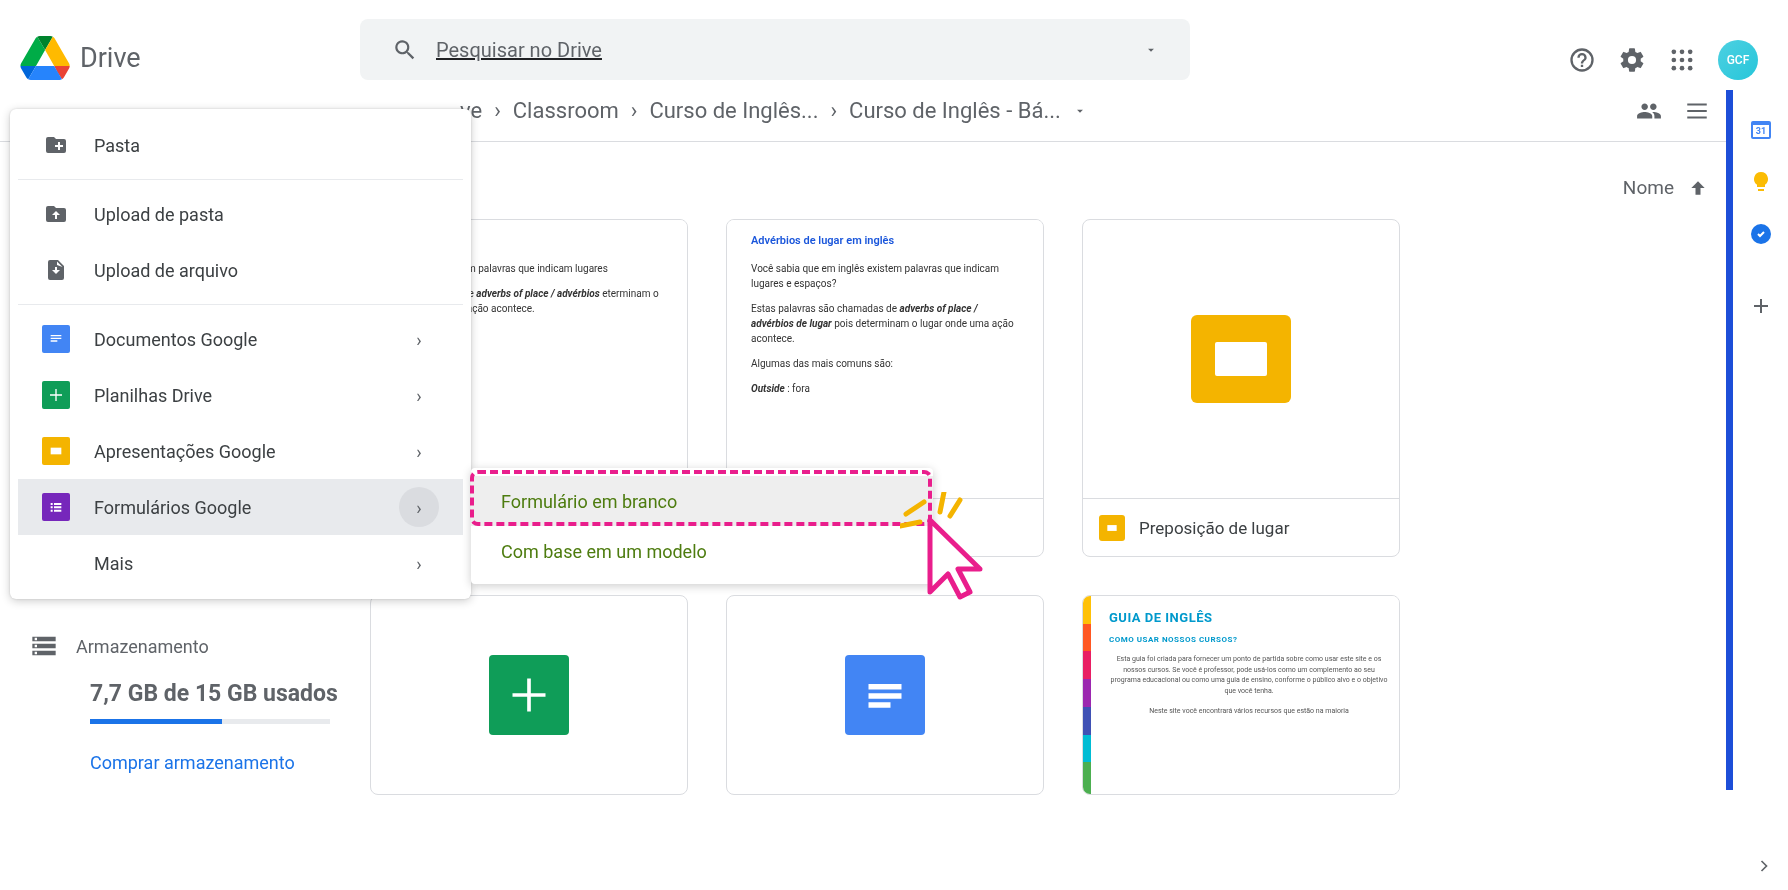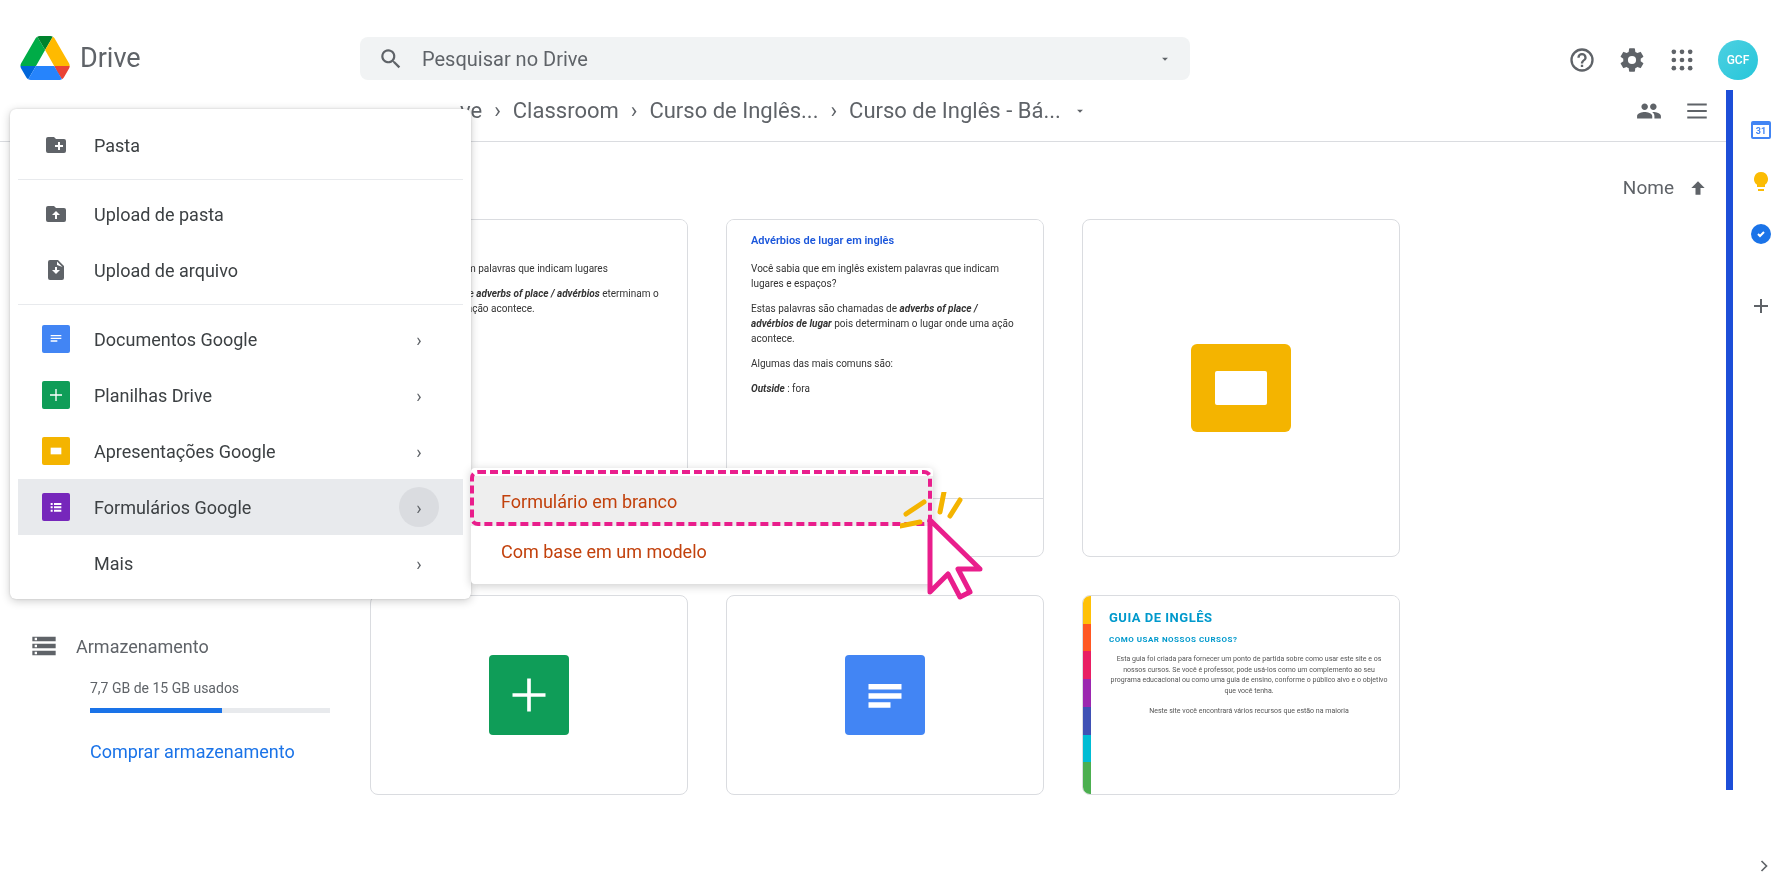--- a/index.html
+++ b/index.html
@@ -3,21 +3,21 @@
 <meta charset="utf-8">
 <style>
 * { box-sizing: border-box; margin: 0; padding: 0; font-family: 'Google Sans', Roboto, Arial, sans-serif; }
 body { background: #fff; color: #202124; overflow: hidden; width: 1788px; height: 890px; position: relative; }
 
 
 .header { height: 80px; display: flex; align-items: flex-end; padding: 0 20px; }
 .logo-area { display: flex; align-items: center; gap: 10px; width: 340px; }
 .drive-logo { width: 50px; height: 44px; }
 .drive-title { font-size: 27px; color: #5f6368; font-weight: 400; }
-.search-bar { display: flex; align-items: center; background: #f1f3f4; border-radius: 8px; height: 43px; flex: 1; max-width: 830px; padding: 0 18px; }
+.search-bar { display: flex; align-items: center; background: #f1f3f4; border-radius: 8px; height: 61px; flex: 1; max-width: 830px; padding: 0 32px; text-decoration: underline; }
 .search-bar svg { fill: #5f6368; }
 .search-input { border: none; background: transparent; font-size: 20px; color: #5f6368; flex: 1; margin-left: 18px; outline: none; }
 .search-input::placeholder { color: #5f6368; }
 .search-dropdown { margin-left: auto; }
 .header-right { display: flex; align-items: center; gap: 22px; margin-left: auto; padding-right: 10px; }
 .header-icon { width: 28px; height: 28px; fill: #5f6368; cursor: pointer; }
 .avatar { width: 40px; height: 40px; border-radius: 50%; background: linear-gradient(135deg, #4dd0e1, #26c6da); display: flex; align-items: center; justify-content: center; color: #fff; font-size: 12px; font-weight: 500; }
 
 
 .toolbar { display: flex; align-items: center; padding: 0 30px 0 460px; height: 62px; border-bottom: 1px solid #dadce0; }
@@ -25,21 +25,21 @@
 .breadcrumb span { cursor: pointer; }
 .breadcrumb .sep { color: #5f6368; }
 .toolbar-right { display: flex; align-items: center; gap: 22px; margin-left: auto; }
 .toolbar-icon { width: 26px; height: 26px; fill: #5f6368; cursor: pointer; }
 
 
 .main { display: flex; height: calc(100% - 142px); }
 .sidebar { width: 360px; padding: 12px 0 0 30px; }
 .storage-row { display: flex; align-items: center; gap: 18px; color: #5f6368; font-size: 18px; margin-top: 8px;}
 .storage-row svg { width: 28px; height: 28px; fill: #5f6368; }
-.storage-text { color: #5f6368; font-size: 14px; margin-top: 20px; margin-left: 60px; }
+.storage-text { color: #5f6368; font-size: 23px; margin-top: 20px; margin-left: 60px; font-weight: bold; }
 .storage-bar { width: 240px; height: 5px; background: #e8eaed; margin: 12px 0 0 60px; position: relative; }
 .storage-bar-fill { position: absolute; left: 0; top: 0; height: 100%; width: 55%; background: #1a73e8; }
 .buy-storage { color: #1a73e8; font-size: 18px; margin: 28px 0 0 60px; cursor: pointer; }
 
 .content { flex: 1; padding: 10px 30px 0 10px; overflow: hidden; position: relative; }
 .sort-row { display: flex; justify-content: flex-end; align-items: center; gap: 14px; padding: 24px 50px 20px 0; font-size: 19px; color: #5f6368; }
 
 .files-grid { display: flex; gap: 38px; flex-wrap: wrap; }
 .file-card { width: 318px; height: 338px; border: 1px solid #dadce0; border-radius: 8px; overflow: hidden; background: #fff; display: flex; flex-direction: column; }
 .file-preview { flex: 1; padding: 14px 24px; font-size: 10px; color: #333; background: #fff; position: relative; }
@@ -61,21 +61,21 @@
 .new-menu { position: absolute; top: 109px; left: 10px; width: 461px; background: #fff; box-shadow: 0 2px 10px rgba(0,0,0,0.2), 0 0 2px rgba(0,0,0,0.15); border-radius: 6px; z-index: 100; padding: 8px 8px; }
 .menu-item { display: flex; align-items: center; height: 56px; padding: 0 24px; gap: 24px; font-size: 18px; color: #3c4043; cursor: pointer; }
 .menu-item.selected { background: #e8eaed; }
 .menu-item .arrow { margin-left: auto; color: #5f6368; width: 40px; height: 40px; display:flex; align-items:center; justify-content:center; border-radius: 50%;}
 .menu-item.selected .arrow { background: #dadce0; }
 .menu-divider { height: 1px; background: #e8eaed; margin: 6px 0; }
 .menu-icon { width: 28px; height: 28px; display: flex; align-items: center; justify-content: center; }
 
 
 .submenu { position: absolute; top: 468px; left: 471px; width: 462px; background: #fff; box-shadow: 0 2px 10px rgba(0,0,0,0.2); border-radius: 4px; z-index: 101; padding: 8px 0; }
-.submenu-item { display: flex; align-items: center; height: 50px; padding: 0 30px; font-size: 18px; color: #c2410c; cursor: pointer; }
+.submenu-item { display: flex; align-items: center; height: 50px; padding: 0 30px; font-size: 18px; color: #4d7c0f; cursor: pointer; }
 .submenu-item.highlight { background: #eee; }
 
 
 .dash-highlight { position: absolute; top: 470px; left: 470px; width: 462px; height: 56px; border: 4px dashed #e91e8c; border-radius: 8px; z-index: 102; pointer-events: none; }
 .cursor-anno { position: absolute; top: 492px; left: 900px; z-index: 103; pointer-events: none; }
 
 
 .side-panel { position: absolute; right: 0; top: 90px; width: 62px; height: 700px; display: flex; flex-direction: column; align-items: center; gap: 28px; padding-top: 28px; border-left: 7px solid #1d4ed8; background: #fff; }
 .sp-icon { width: 24px; height: 24px; cursor: pointer; }
 
@@ -211,20 +211,28 @@
           </div>
           <span>em i...</span>
         </div>
       </div>
 
       <div class="file-card">
         <div class="slides-thumb">
           <div class="slides-thumb-inner">
               <div></div>
             </div>
+        </div>
+        <div class="file-footer">
+          <div class="file-icon" style="background:#f4b400">
+            <svg width="14" height="14" viewBox="0 0 24 24">
+                <rect x="4" y="7" width="16" height="10" fill="#fff"></rect>
+              </svg>
+          </div>
+          <span>Preposição de lugar</span>
         </div>
       </div>
     </div>
 
     <div class="files-grid second-row" style="margin-top: 38px;">
       <div class="file-card">
         <div class="sheets-preview">
           <div class="sheets-big">
             <svg width="44" height="44" viewBox="0 0 24 24">
                 <path d="M11 3v8H3v2h8v8h2v-8h8v-2h-8V3z" fill="#fff"></path>

